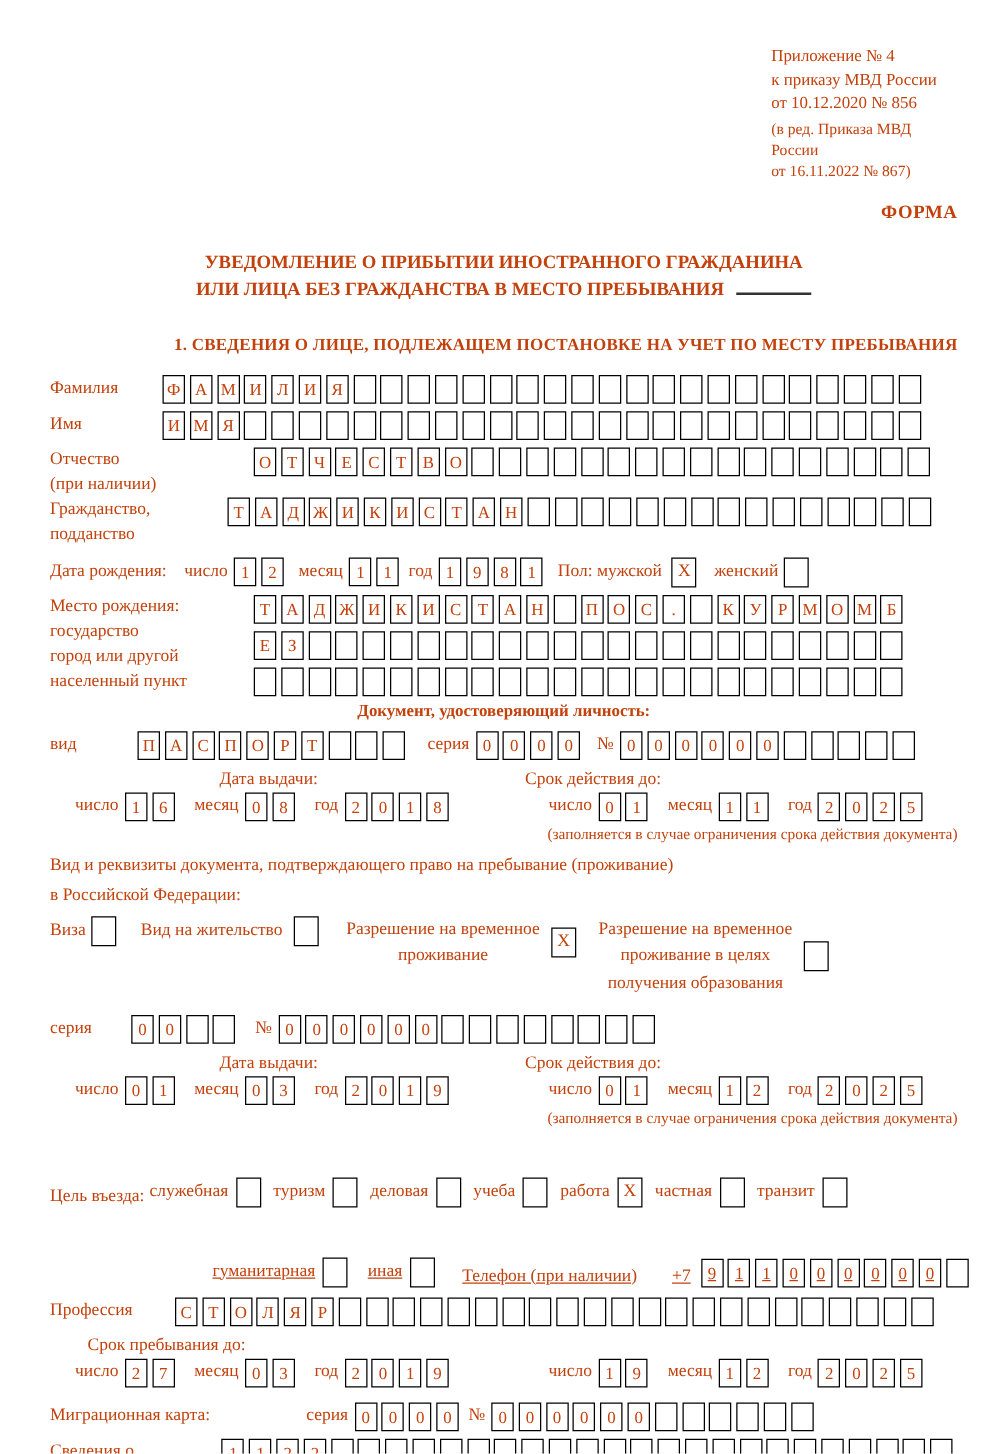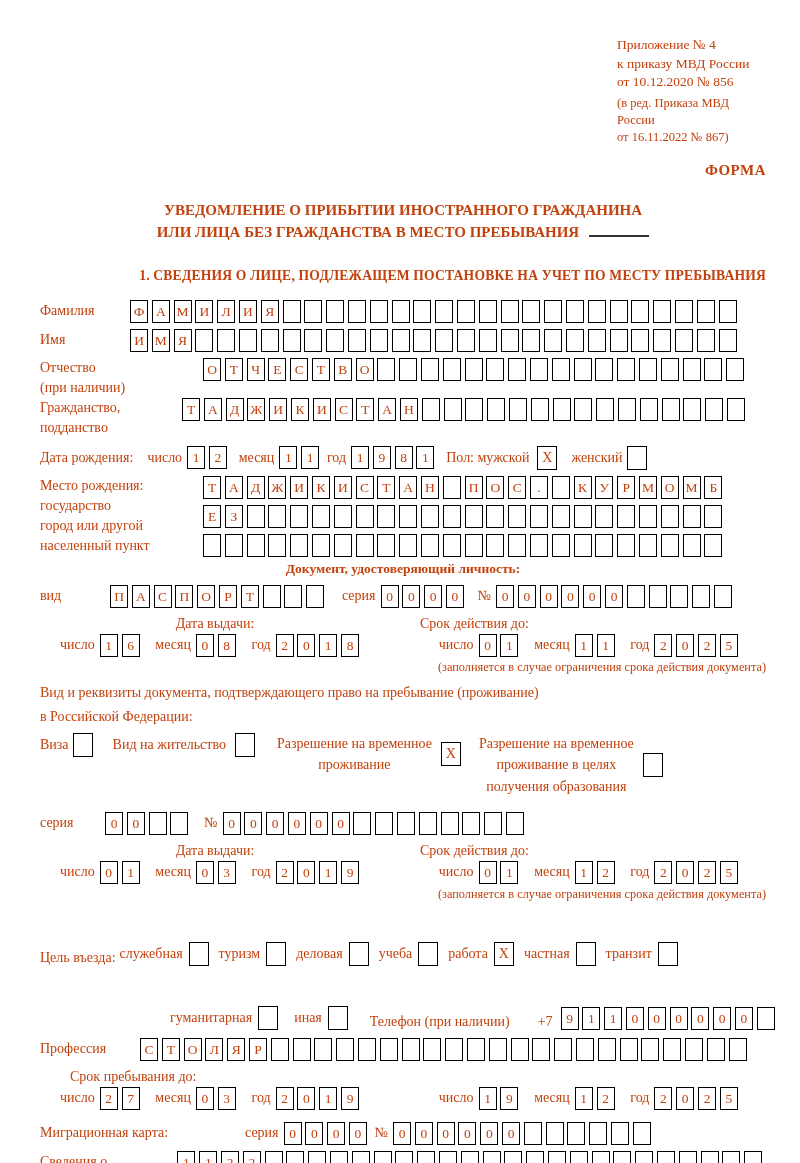--- a/index.html
+++ b/index.html
@@ -55,21 +55,21 @@
   .dnote{font-size:12.3px;text-align:right;margin-top:3px;margin-bottom:10px;}
   .plain-line{margin-bottom:8px;}
   .visa-row{display:flex;align-items:flex-start;margin-top:4px;margin-bottom:14px;}
   .opt{display:flex;align-items:center;}
   .optlines{display:flex;flex-direction:column;text-align:center;line-height:1.55;}
   .opt .cbox{margin-left:9px;}
   .purpose-row{display:flex;align-items:flex-end;margin-bottom:8px;margin-top:40px;}
   .purpose-row > *{flex:none;}
   .p-item{display:flex;align-items:center;margin-right:10px;}
   .p-item .cbox{margin-left:6px;}
-  .indent130{margin-left:130px;}
+  .indent130{margin-left:130px;text-decoration:underline;}
   .rep-block{display:flex;align-items:flex-start;margin-top:4px;}
   .rep-rows .cells{display:flex;margin-bottom:9.5px;}
   .mt8{margin-top:8px;} .mb0{margin-bottom:0;}
 </style>
 </head>
 <body>
 
 <div class="page">
 
   <div class="hdr-block">

